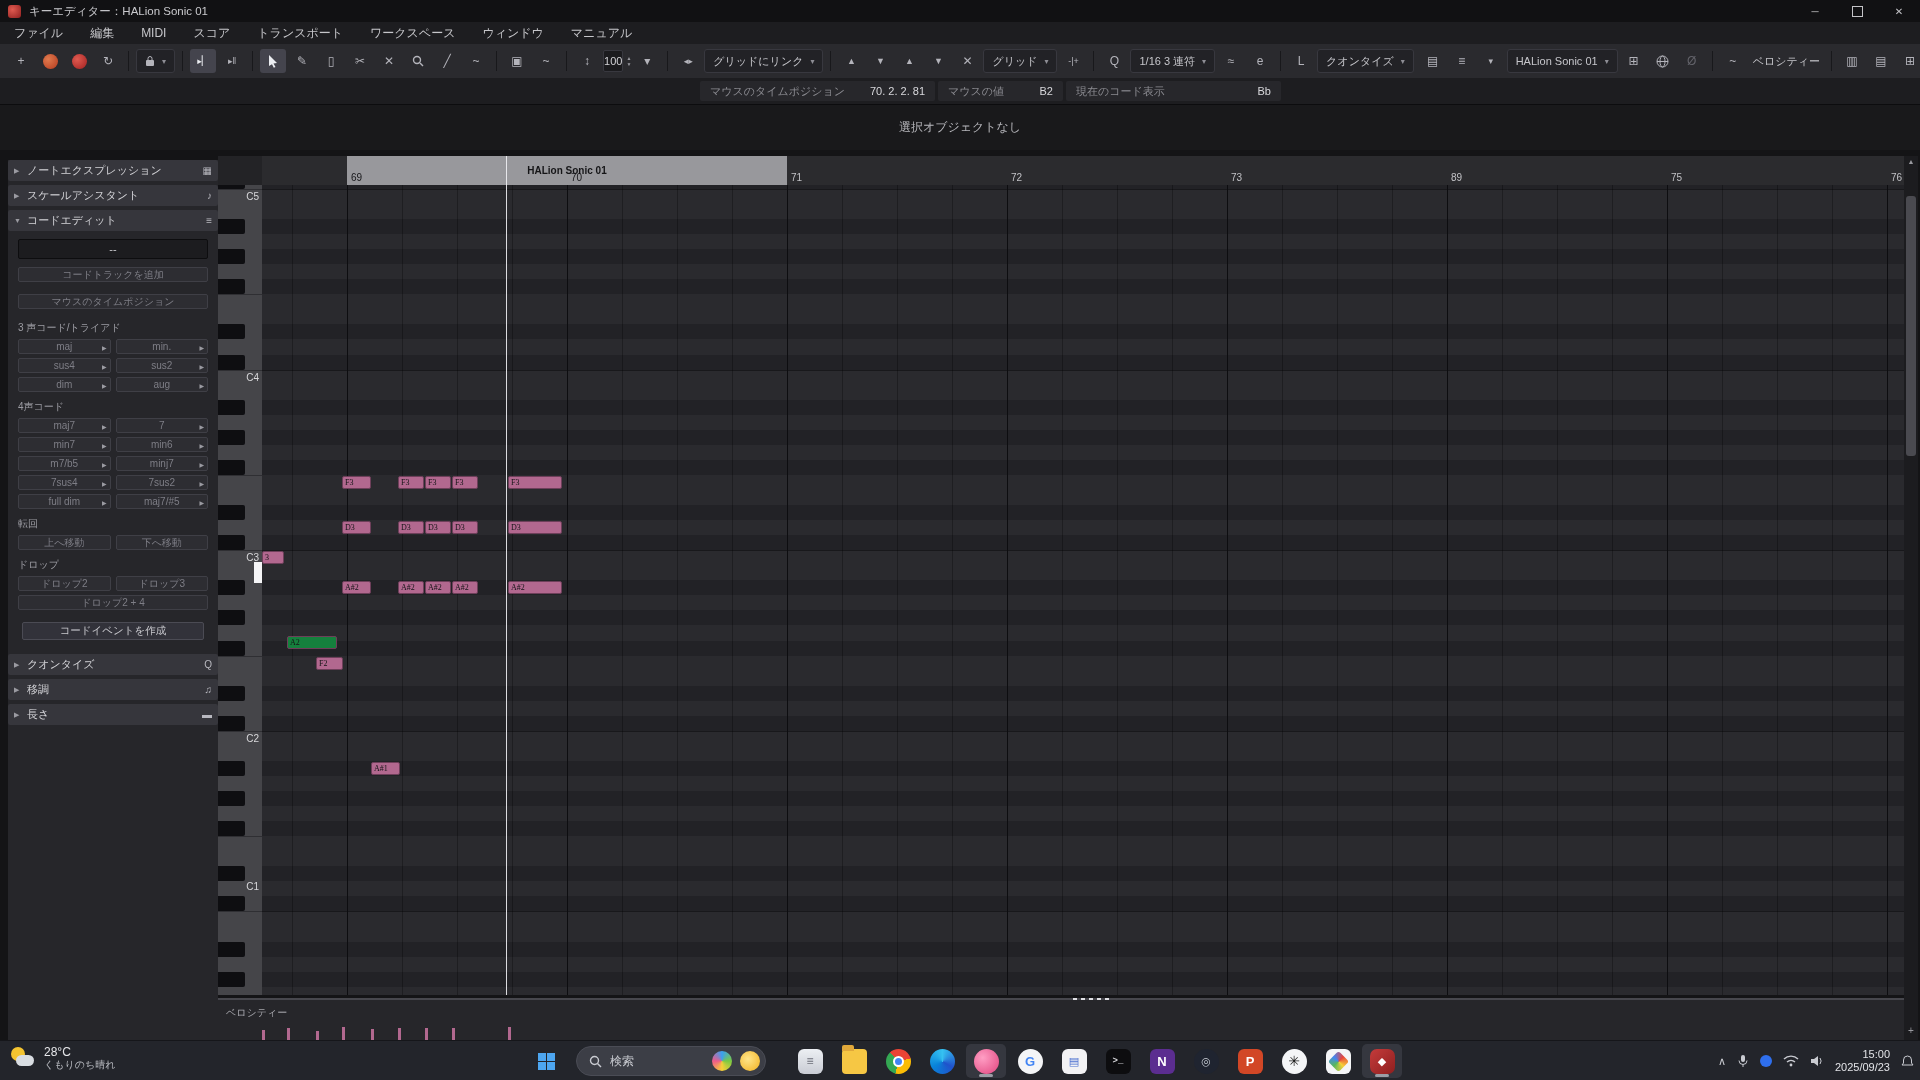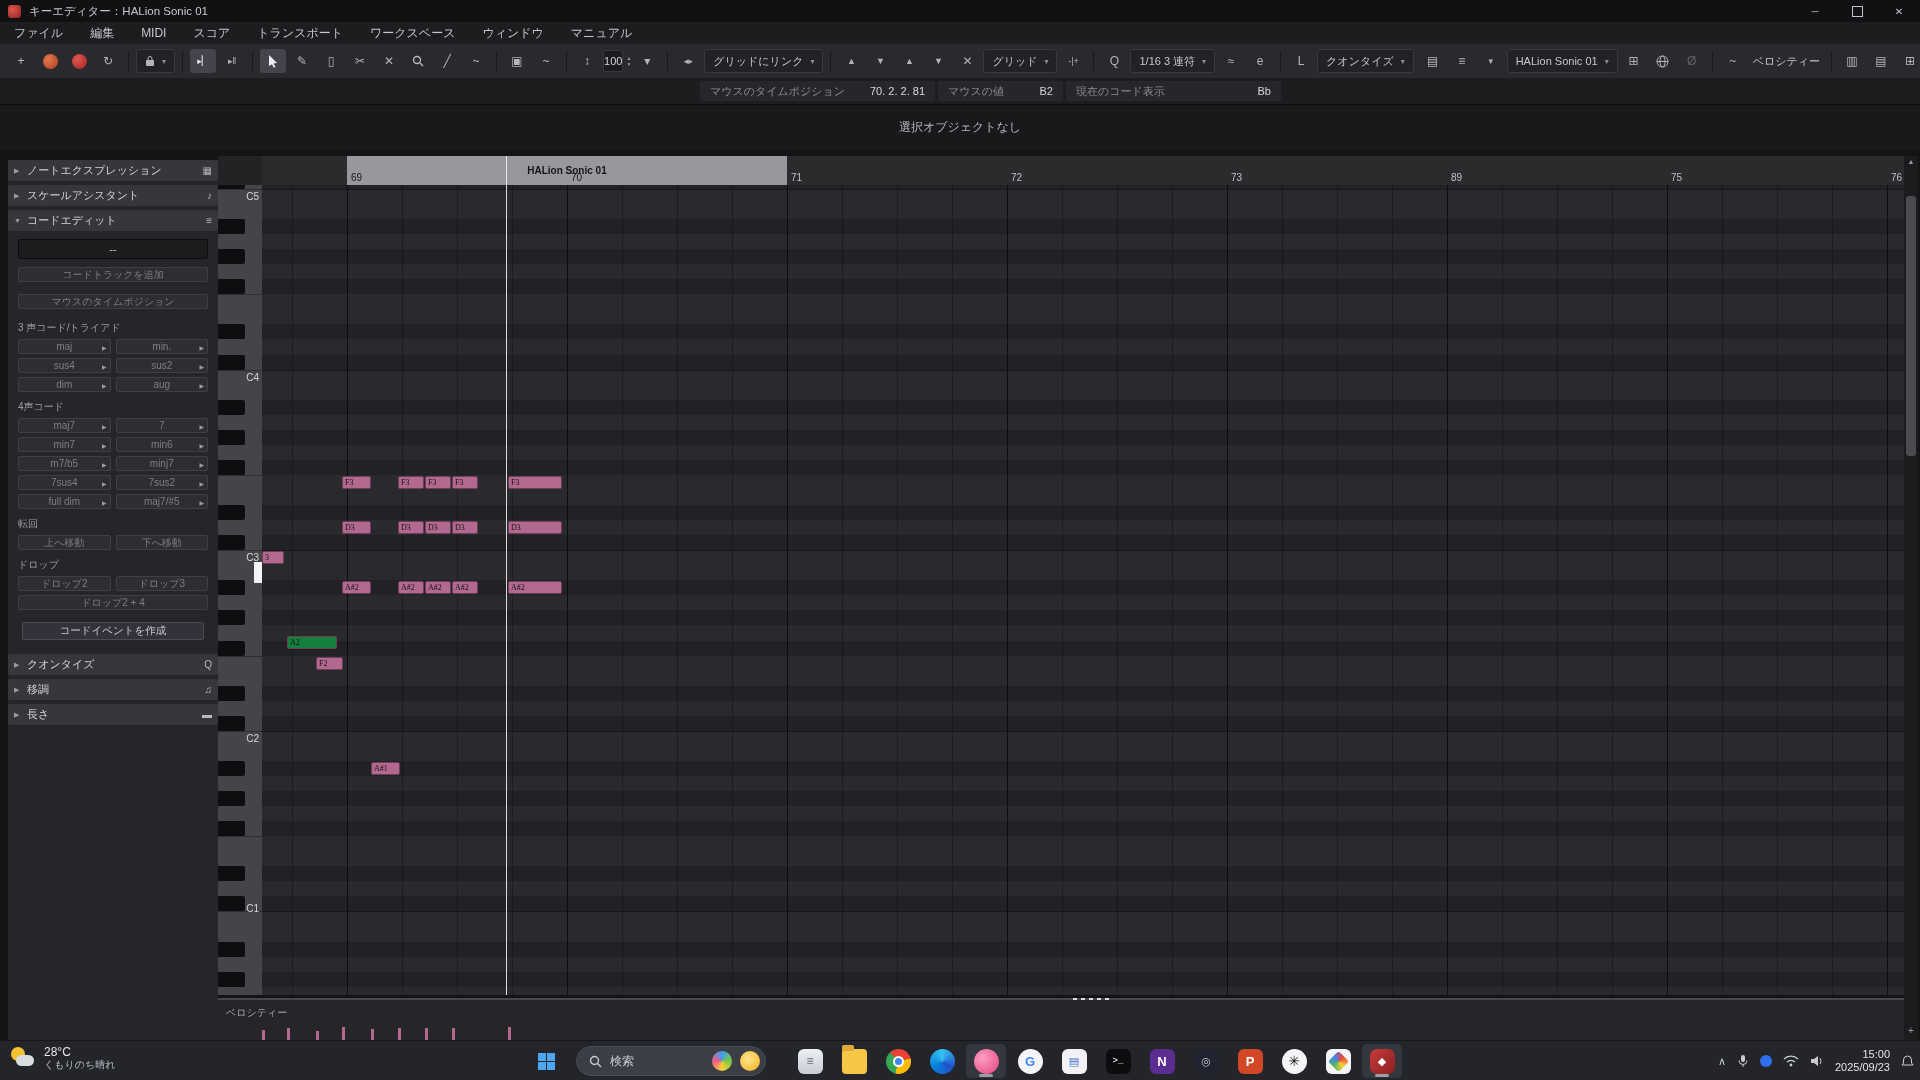--- a/index.html
+++ b/index.html
@@ -495,21 +495,21 @@
         <div class="ksep" style="top: 651.15px;"></div>
         <div class="bkey" style="top: 681.25px;"></div>
         <div class="bkey" style="top: 711.35px;"></div>
         <div class="ksep" style="top: 726.4px;"></div>
         <div class="bkey" style="top: 756.5px;"></div>
         <div class="bkey" style="top: 786.6px;"></div>
         <div class="klab" style="top: 6px; text-align: right;">C5</div>
         <div class="klab" style="top: 186.6px;">C4</div>
         <div class="klab" style="top: 367.2px;">C3</div>
         <div class="klab" style="top: 547.8px;">C2</div>
-        <div class="klab" style="top: 718px;">C1</div>
+        <div class="klab" style="top: 696px;">C1</div>
         <div class="khover" style="top: 377.25px;"></div>
       </div>
 
     <div class="grid">
       <div class="playhead" style="left:244px;"></div>
     <div class="stripe" style="top: -11.05px;"></div>
         <div class="octline" style="top: 4px;"></div>
         <div class="stripe" style="top: 34.1px;"></div>
         <div class="stripe" style="top: 64.2px;"></div>
         <div class="stripe" style="top: 94.3px;"></div>

